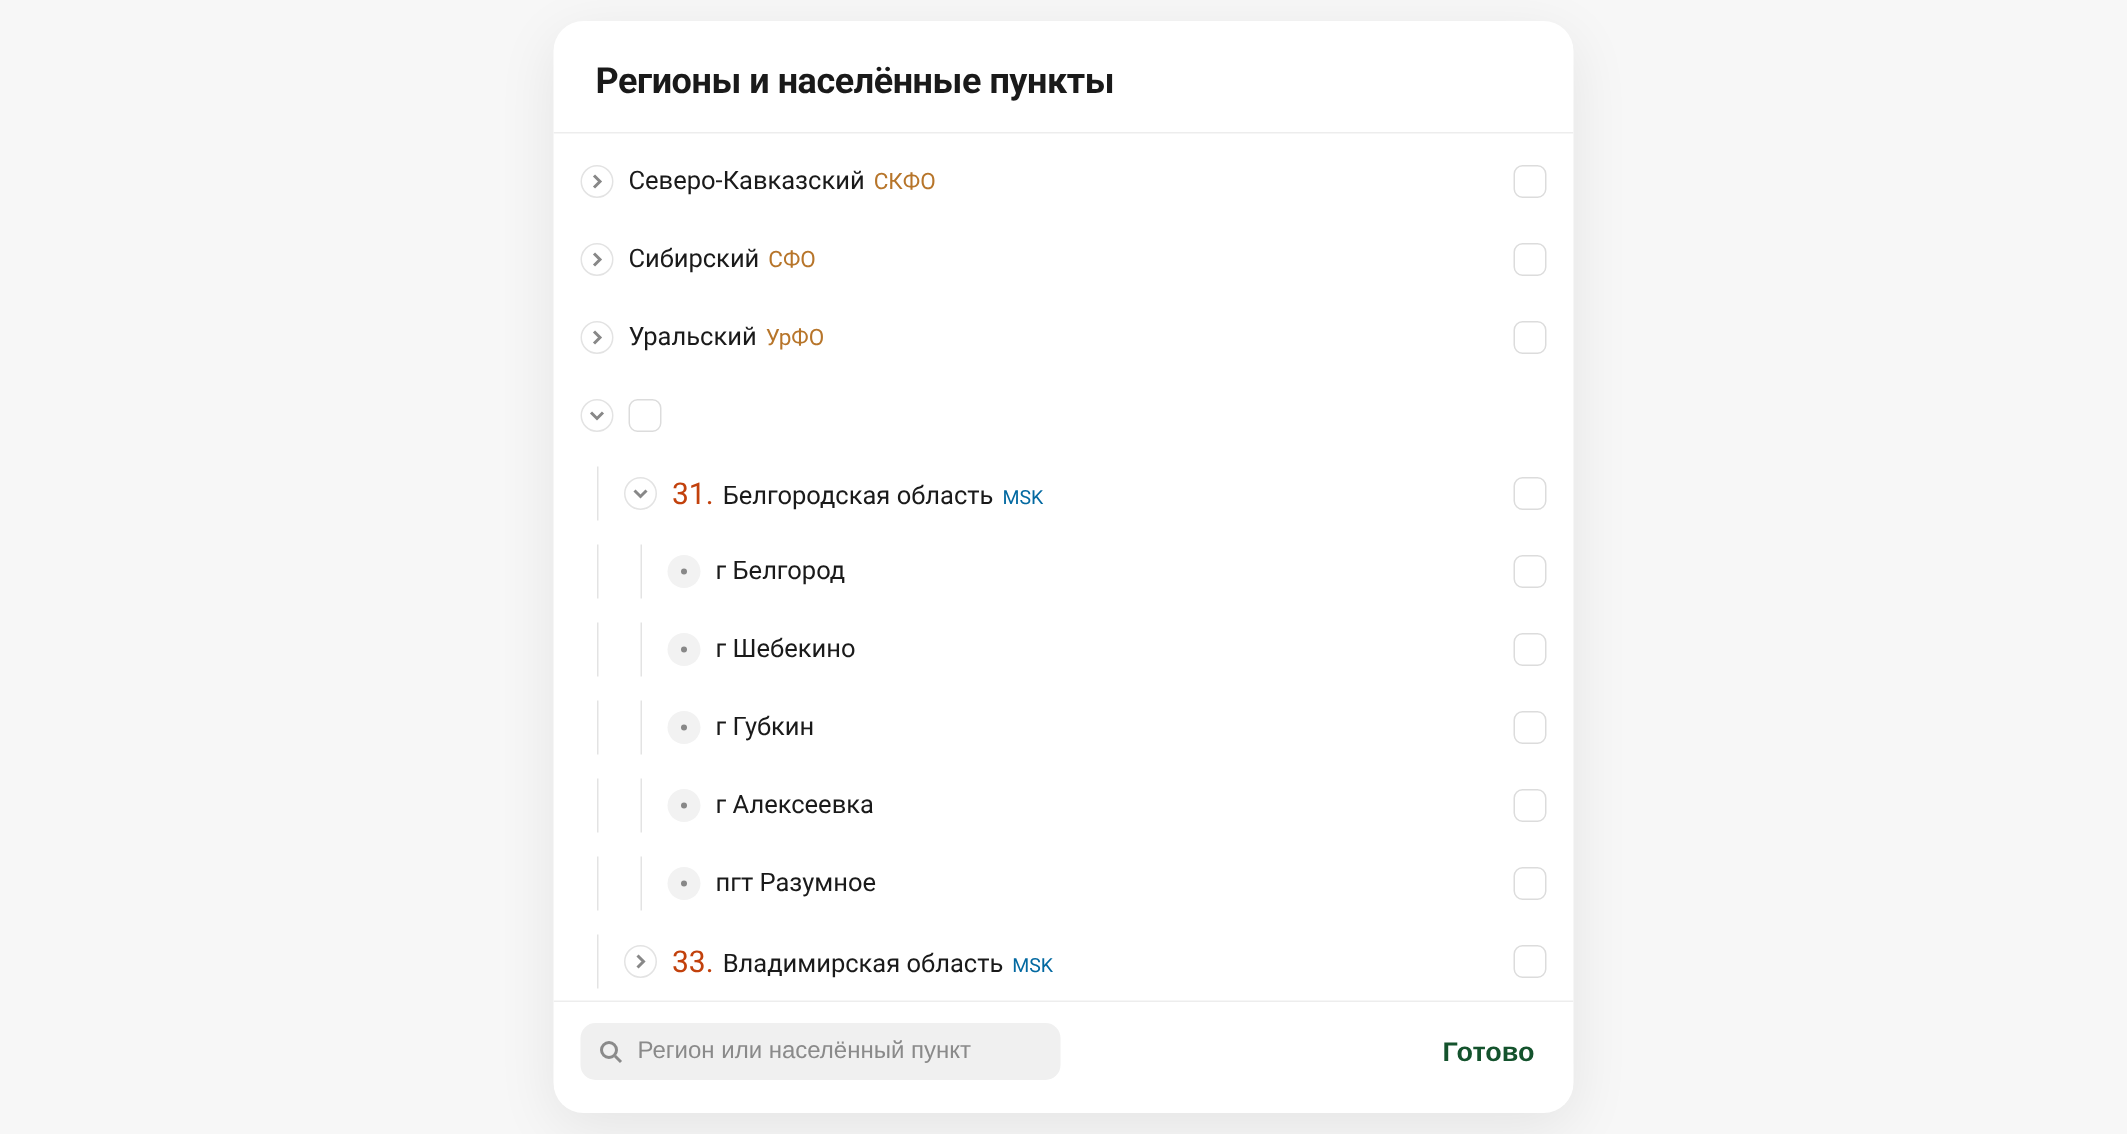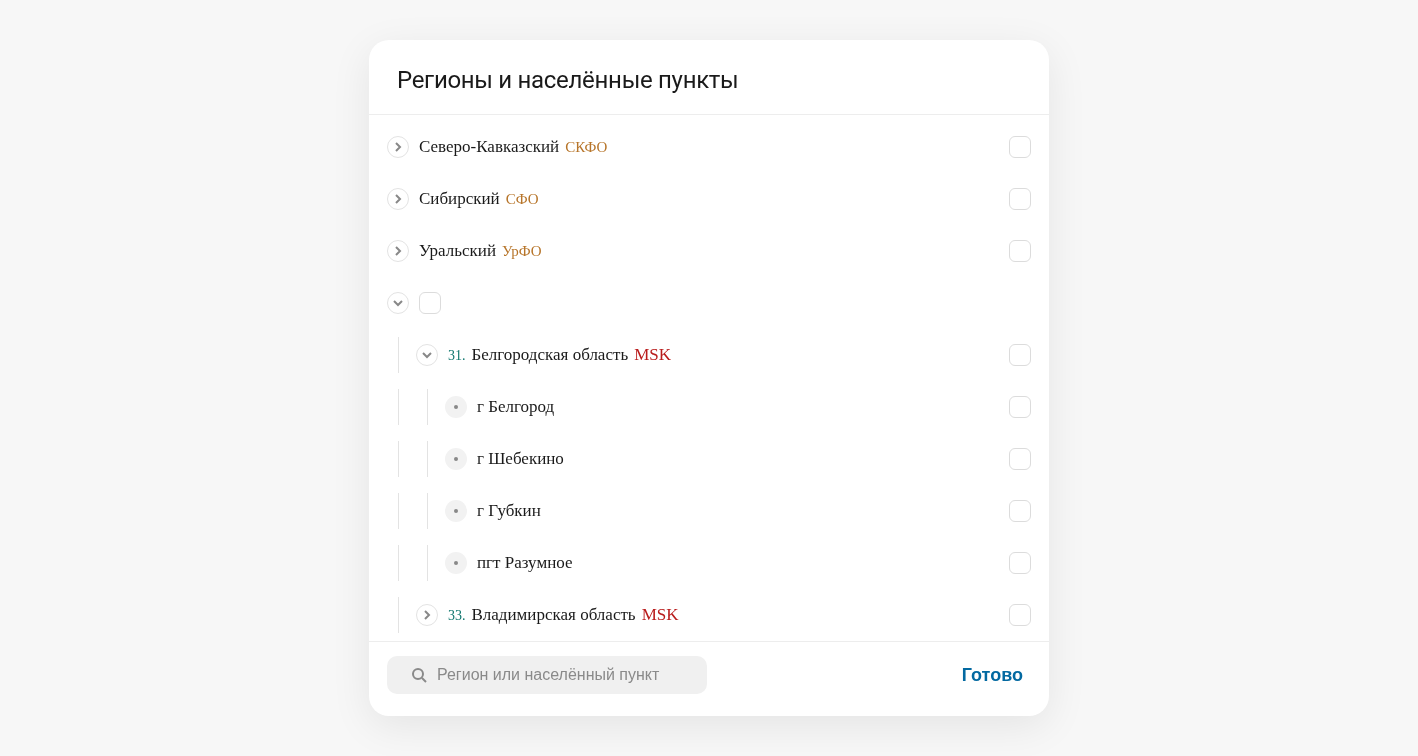--- a/index.html
+++ b/index.html
@@ -22,28 +22,27 @@
       border-radius: 20px;
       box-shadow: 0 10px 40px rgba(0,0,0,0.08);
       overflow: hidden;
     }
     .modal-header {
       padding: 26px 28px 20px 28px;
       border-bottom: 1px solid #ededed;
     }
     .modal-title {
       font-size: 24px;
-      font-weight: 400;
+      font-weight: 700;
       color: #1a1a1a;
       letter-spacing: -0.3px;
     }
     .tree {
       padding: 14px 18px 8px 18px;
       border-bottom: 1px solid #ededed;
-      font-family: Liberation Serif, serif;
     }
     .row {
       display: flex;
       align-items: center;
       min-height: 36px;
     }
     .row + .row {
       margin-top: 16px;
     }
     .indent-guide {
@@ -98,26 +97,26 @@
       flex: 1;
       display: flex;
       align-items: baseline;
       gap: 6px;
     }
     .code {
       color: #b7752a;
       font-size: 15px;
     }
     .num {
-      color: #0f766e;
-      font-size: 14px;
+      color: #c2410c;
+      font-size: 20px;
     }
     .tz {
-      color: #b91c1c;
-      font-size: 17px;
+      color: #0369a1;
+      font-size: 13px;
     }
     .checkbox {
       width: 22px;
       height: 22px;
       border: 1.5px solid #dcdcdc;
       border-radius: 6px;
       background: #fff;
       cursor: pointer;
       flex-shrink: 0;
     }
@@ -126,21 +125,21 @@
       align-items: center;
       padding: 14px 26px 22px 18px;
       gap: 20px;
     }
     .search {
       flex: 0 0 auto;
       display: flex;
       align-items: center;
       background: #f0f0f0;
       border-radius: 10px;
-      padding: 10px 24px;
+      padding: 10px 12px;
       width: 320px;
       justify-content: flex-end;
     }
     .search svg {
       width: 16px;
       height: 16px;
       stroke: #8a8a8a;
       stroke-width: 2;
       fill: none;
       margin-right: 10px;
@@ -156,21 +155,21 @@
     }
     .search input::placeholder {
       color: #8a8a8a;
     }
     .footer-spacer {
       flex: 1;
     }
     .done-btn {
       background: none;
       border: none;
-      color: #0369a1;
+      color: #14532d;
       font-size: 18px;
       font-weight: 600;
       cursor: pointer;
     }
   </style>
 </head>
 <body>
 
 <div class="modal">
   <div class="modal-header">
@@ -266,20 +265,29 @@
     <div class="row">
       <div class="indent-guide"></div>
       <div class="indent-guide"></div>
       <div class="bullet"></div>
       <div class="label">
         <span>г Губкин</span>
       </div>
       <div class="checkbox"></div>
     </div>
 
+    <div class="row">
+      <div class="indent-guide"></div>
+      <div class="indent-guide"></div>
+      <div class="bullet"></div>
+      <div class="label">
+        <span>г Алексеевка</span>
+      </div>
+      <div class="checkbox"></div>
+    </div>
 
     <div class="row">
       <div class="indent-guide"></div>
       <div class="indent-guide"></div>
       <div class="bullet"></div>
       <div class="label">
         <span>пгт Разумное</span>
       </div>
       <div class="checkbox"></div>
     </div>

